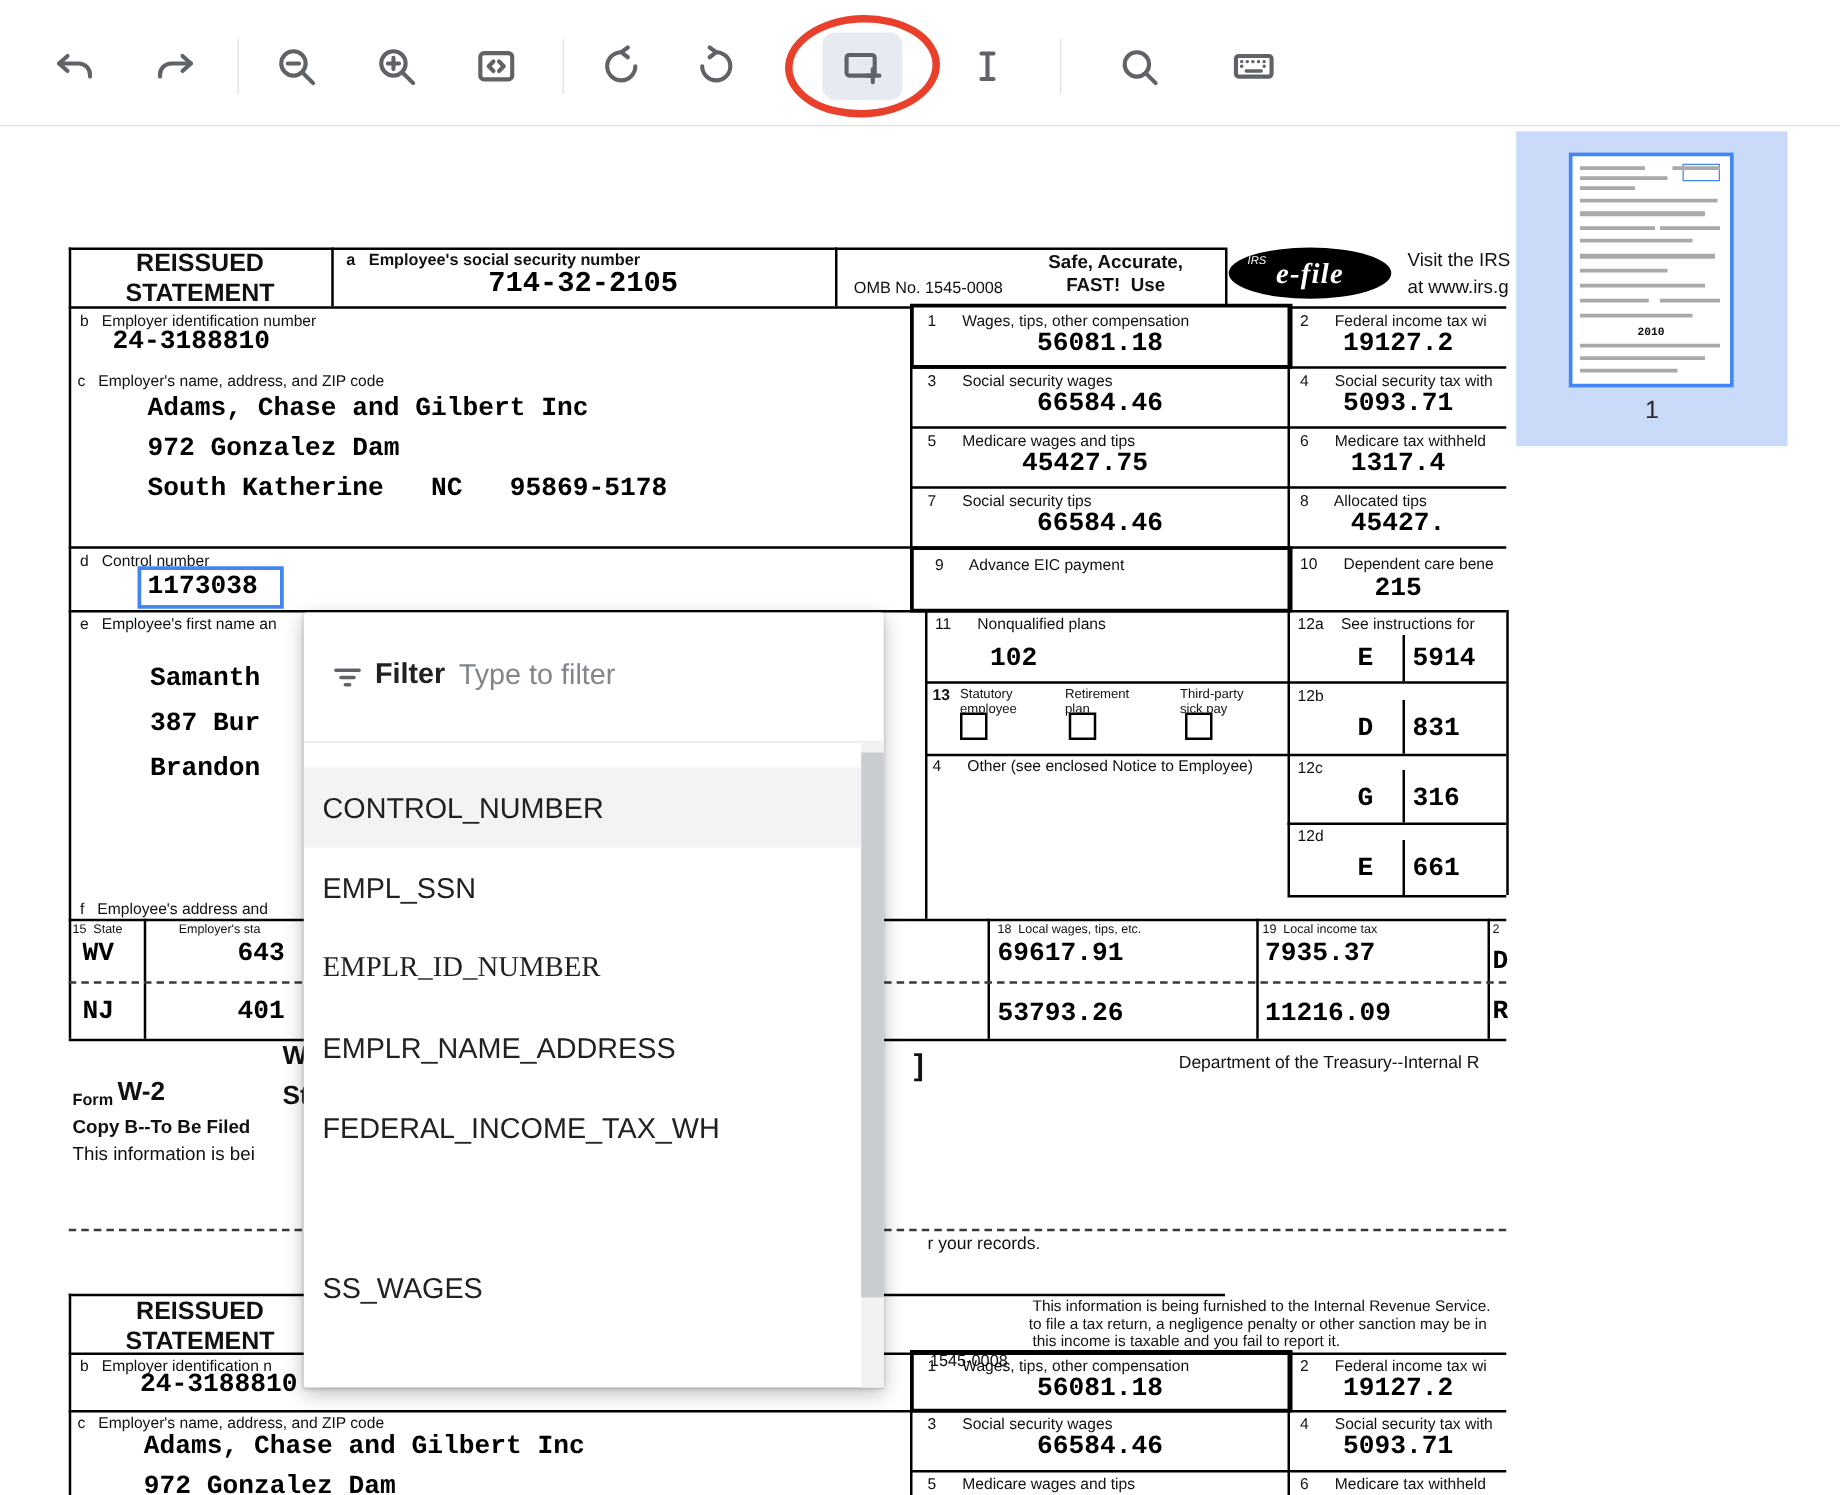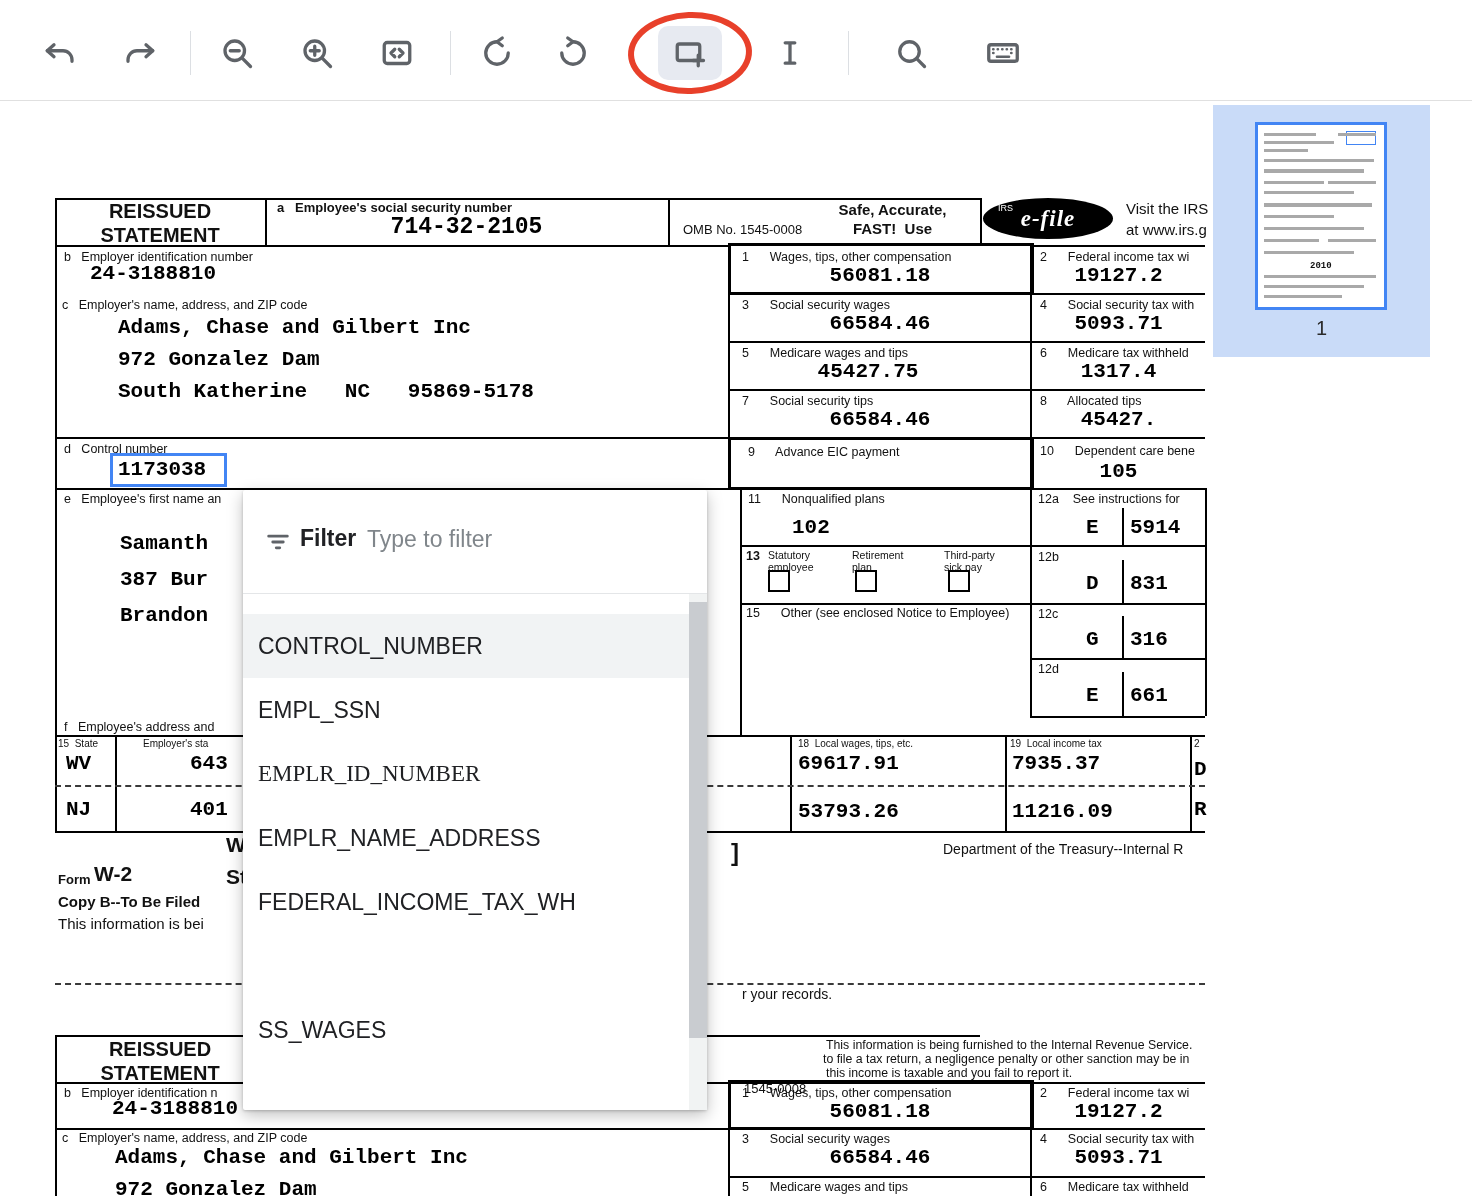--- a/index.html
+++ b/index.html
@@ -27,21 +27,21 @@
   .l20{font-size:20px;font-weight:bold}
   .l21{font-size:21px;font-weight:bold}
   .sm{position:absolute;font-size:10.5px;white-space:pre;color:#111}
   .val{position:absolute;font-family:"Liberation Mono","DejaVu Sans Mono",monospace;font-weight:bold;font-size:21px;white-space:pre;color:#000}
   .v23{font-size:23px}
   .c{text-align:center}
   .thickbox{position:absolute;border:3px solid #000}
   .bluebox{position:absolute;border:3px solid #4285f4;z-index:3}
   .chk{position:absolute;width:22px;height:22px;border:2px solid #000;background:#fff}
   .efile{position:absolute;left:983px;top:198px;width:130px;height:41px;background:#000;border-radius:50%;color:#fff;display:flex;align-items:center;justify-content:center}
-  .efile-irs{position:absolute;left:15px;top:5px;font-size:9px;}
+  .efile-irs{position:absolute;left:15px;top:5px;font-size:9px;font-style:italic}
   .efile-text{font-family:"Liberation Serif",serif;font-style:italic;font-weight:bold;font-size:23px;letter-spacing:1px}
 
   
   .panel{position:absolute;left:243px;top:490px;width:464px;height:620px;background:#fff;border-radius:2px;
          box-shadow:0 1px 3px rgba(0,0,0,.2),0 5px 16px rgba(0,0,0,.25);z-index:10}
   .panel-header{position:absolute;left:0;top:0;width:100%;height:103px;cursor:text}
   .filter-icon{position:absolute;left:21px;top:38px;width:28px;height:28px}
   .filter-icon svg{width:28px;height:28px;stroke:#5f6368;fill:none;stroke-width:2.4;stroke-linecap:round}
   .filter-title{position:absolute;left:57px;top:35px;font-size:23px;font-weight:bold;color:#202124}
   .filter-ph{position:absolute;left:124px;top:36px;font-size:23px;color:#80868b}
@@ -105,21 +105,21 @@
   <div class="val c" style="left:728px;top:408px;width:304px">66584.46</div>
   <div class="lbl" style="left:1040px;top:394px">8      Allocated tips</div>
   <div class="val c" style="left:1030px;top:408px;width:177px">45427.</div>
 
   <div class="lbl" style="left:64px;top:442px">d   Control number</div>
   <div class="bluebox" style="left:110px;top:453px;width:117px;height:34px"></div>
   <div class="val" style="left:118px;top:458px">1173038</div>
   <div class="thickbox" style="left:728px;top:437px;width:306px;height:53px"></div>
   <div class="lbl" style="left:748px;top:445px">9      Advance EIC payment</div>
   <div class="lbl" style="left:1040px;top:444px">10      Dependent care bene</div>
-  <div class="val c" style="left:1030px;top:460px;width:177px">105</div>
+  <div class="val c" style="left:1030px;top:460px;width:177px">215</div>
 
   <div class="lbl" style="left:64px;top:492px">e   Employee's first name an</div>
   <div class="val" style="left:120px;top:532px">Samanth</div>
   <div class="val" style="left:120px;top:568px">387 Bur</div>
   <div class="val" style="left:120px;top:604px">Brandon</div>
   <div class="lbl" style="left:748px;top:492px">11      Nonqualified plans</div>
   <div class="val" style="left:792px;top:516px">102</div>
   <div class="lbl" style="left:1038px;top:492px">12a    See instructions for</div>
   <div class="val" style="left:1086px;top:516px">E</div>
   <div class="val" style="left:1130px;top:516px">5914</div>
@@ -131,21 +131,21 @@
   <div class="sm" style="left:852px;top:561px">plan</div>
   <div class="sm" style="left:944px;top:549px">Third-party</div>
   <div class="sm" style="left:944px;top:561px">sick pay</div>
   <div class="chk" style="left:768px;top:570px"></div>
   <div class="chk" style="left:855px;top:570px"></div>
   <div class="chk" style="left:948px;top:570px"></div>
   <div class="lbl" style="left:1038px;top:550px">12b</div>
   <div class="val" style="left:1086px;top:572px">D</div>
   <div class="val" style="left:1130px;top:572px">831</div>
 
-  <div class="lbl" style="left:746px;top:606px">15      Other (see enclosed Notice to Employee)</div>
+  <div class="lbl" style="left:746px;top:606px">4      Other (see enclosed Notice to Employee)</div>
   <div class="lbl" style="left:1038px;top:607px">12c</div>
   <div class="val" style="left:1086px;top:628px">G</div>
   <div class="val" style="left:1130px;top:628px">316</div>
   <div class="lbl" style="left:1038px;top:662px">12d</div>
   <div class="val" style="left:1086px;top:684px">E</div>
   <div class="val" style="left:1130px;top:684px">661</div>
   <div class="lbl" style="left:64px;top:720px">f   Employee's address and</div>
 
   <div class="lbl l11" style="left:58px;top:738px">15  State</div>
   <div class="lbl l11" style="left:143px;top:738px">Employer's sta</div>

